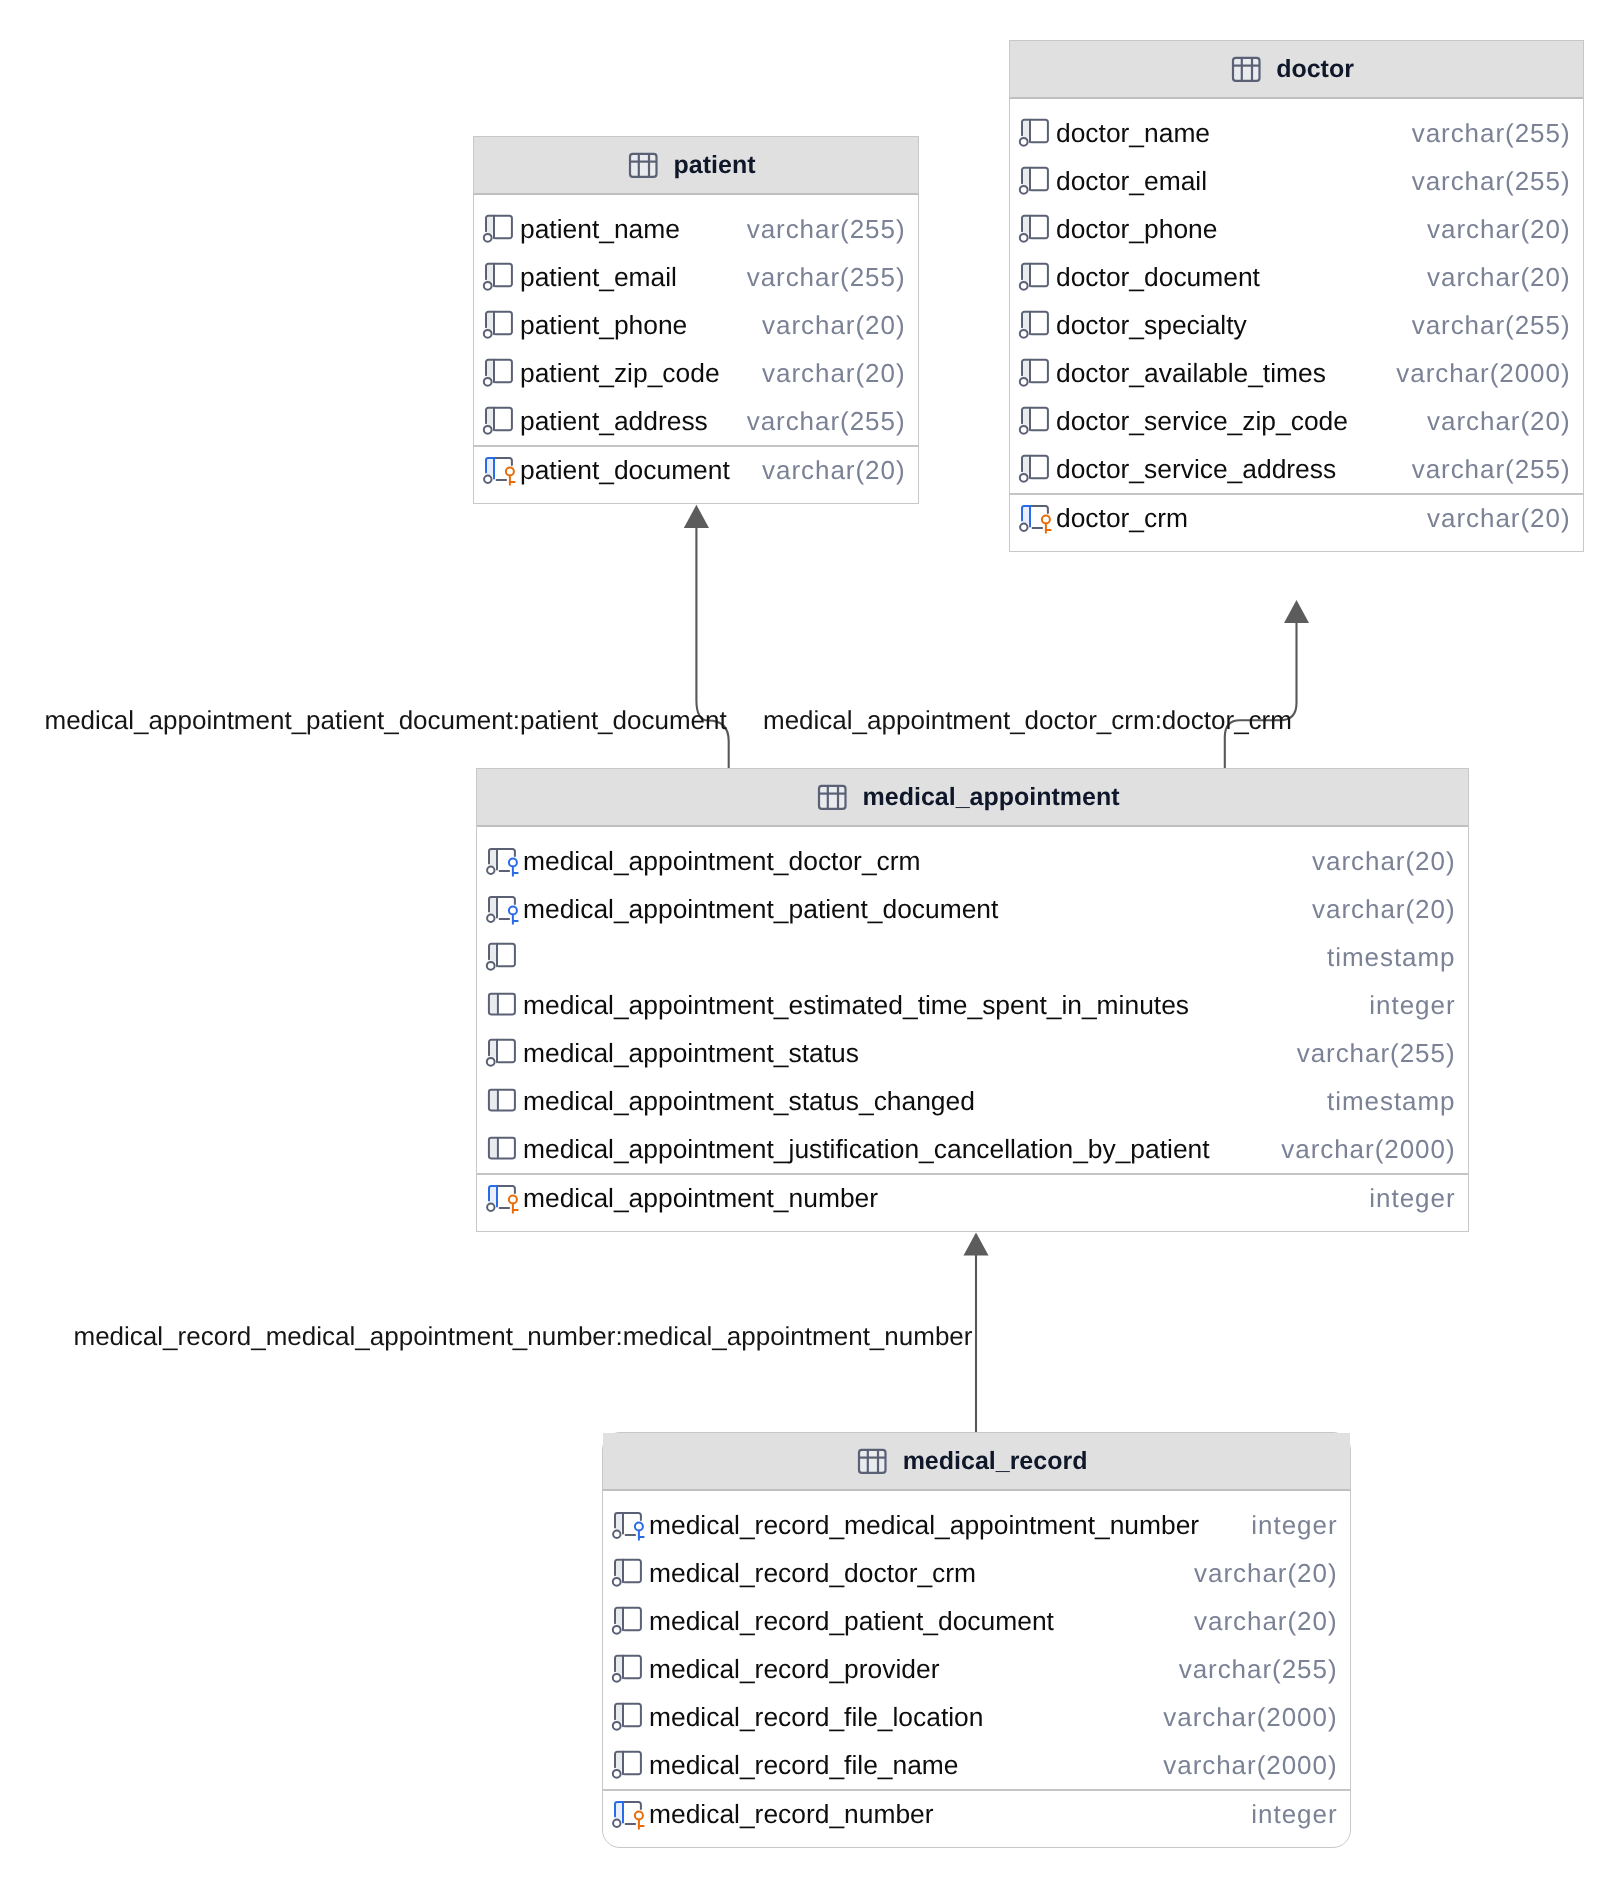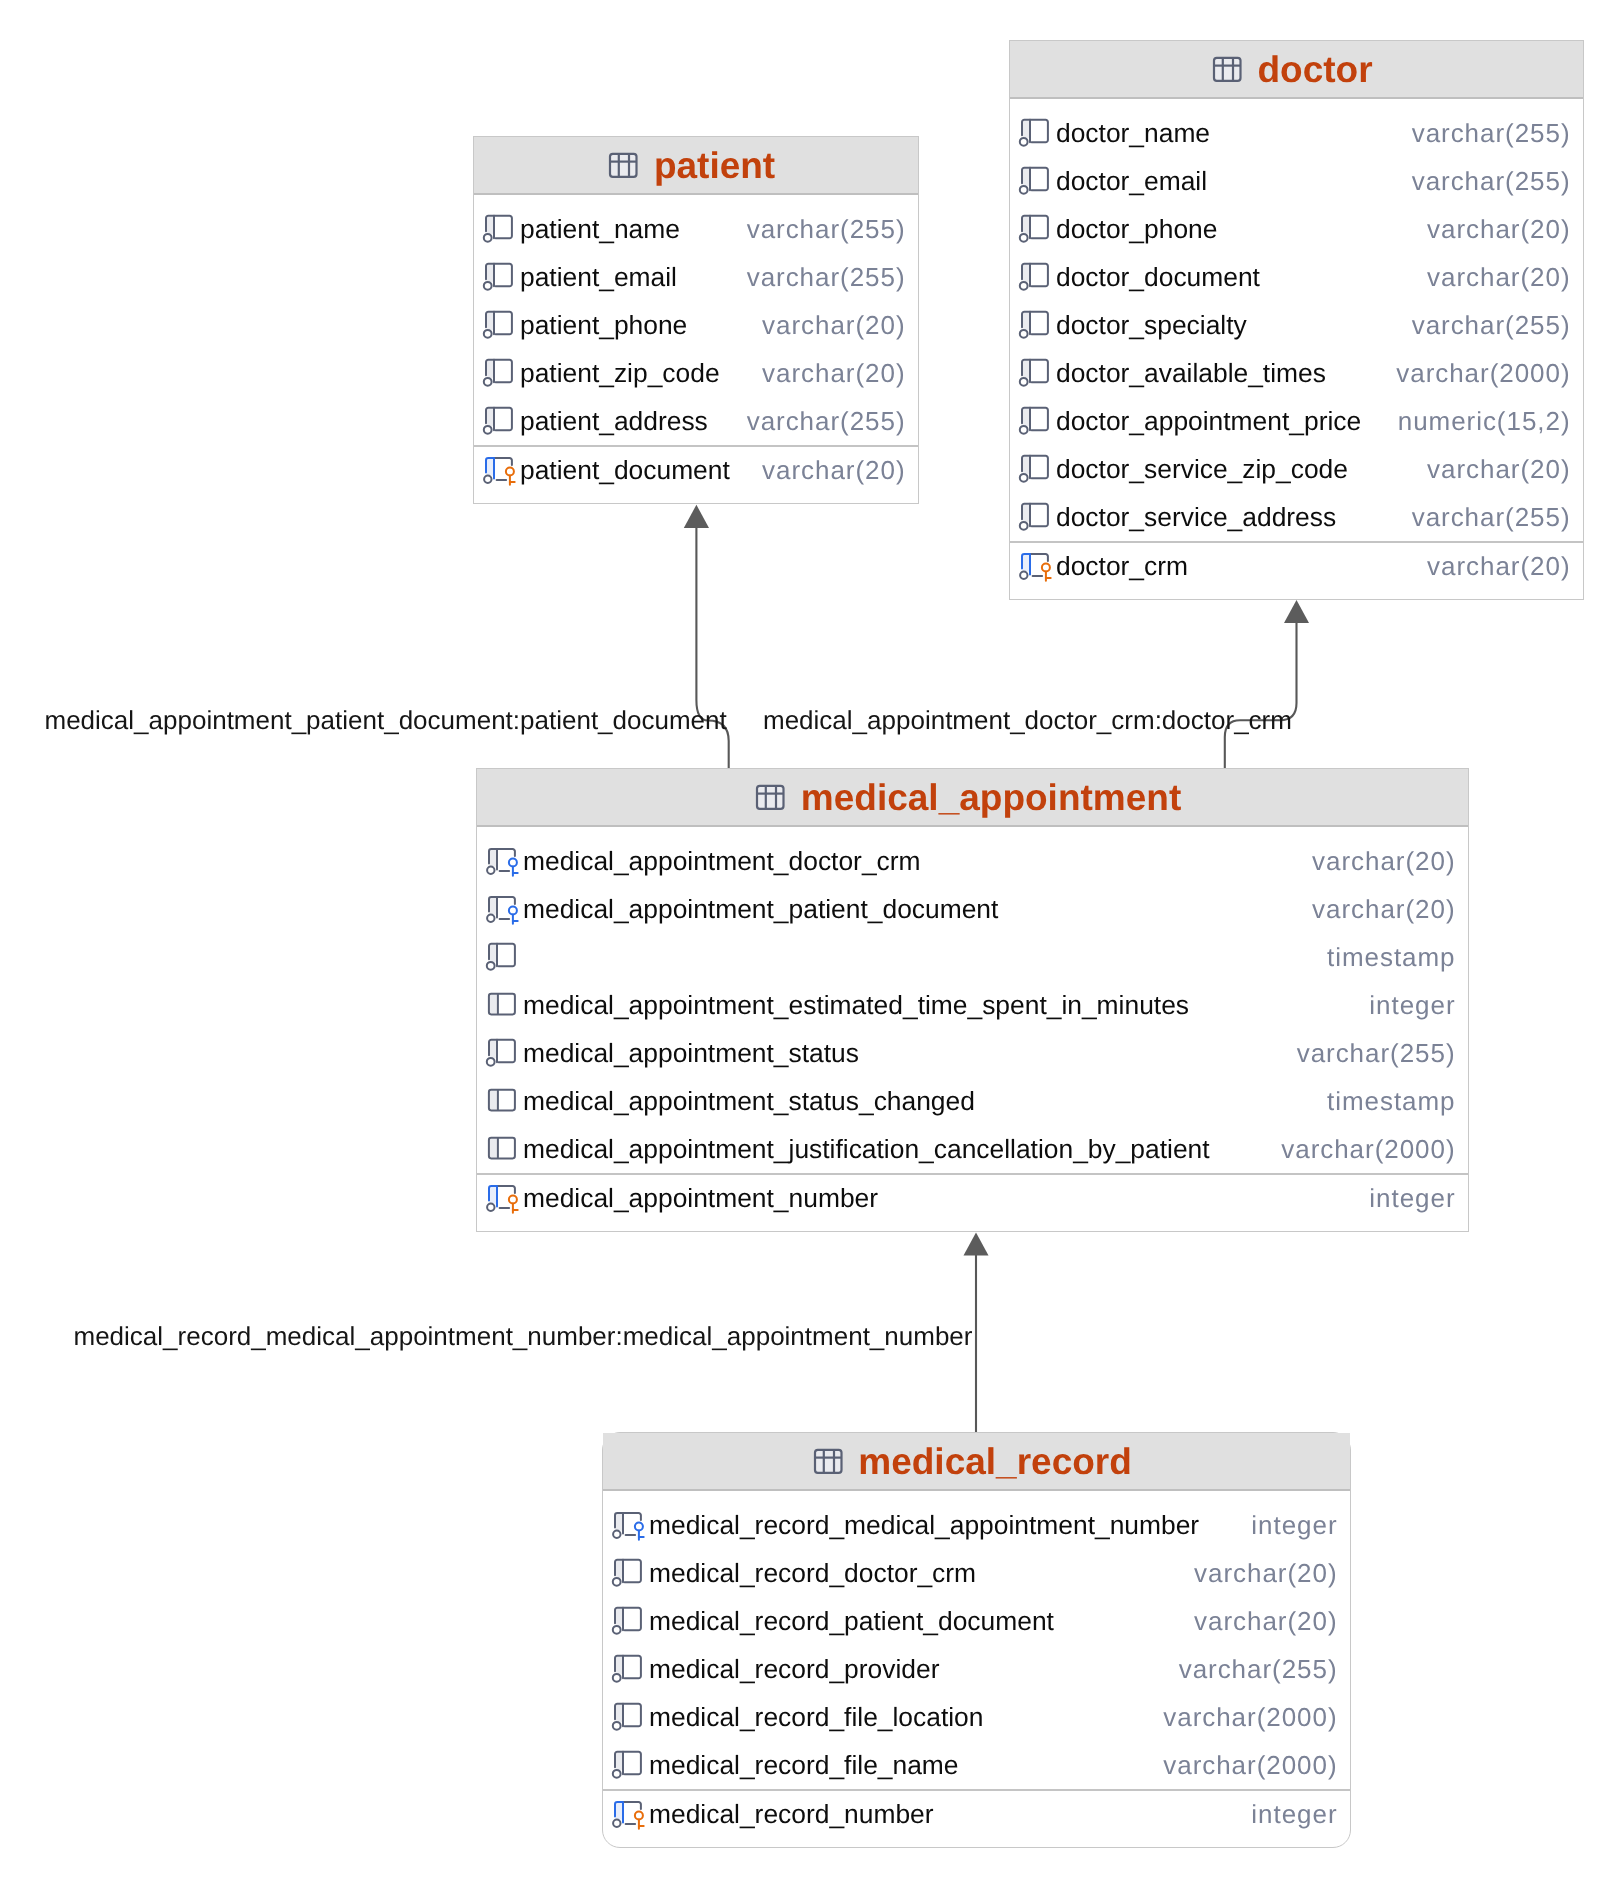--- a/index.html
+++ b/index.html
@@ -25,23 +25,23 @@
   .table-head {
     background: #e0e0e0;
     border-bottom: 2px solid #bfbfbf;
     height: 58px;
     display: flex;
     align-items: center;
     justify-content: center;
   }
   .table-head .ico { margin-right: 13.6px; margin-left: -9.5px; }
   .table-title {
-    font-size: 37px;
+    font-size: 25px;
     font-weight: bold;
-    color: #c2410c;
+    color: #0f172a;
     line-height: 1;
     white-space: nowrap;
   }
   .fields { padding-top: 10px; }
   .field {
     height: 48px;
     display: flex;
     align-items: center;
     padding-left: 9px;
     padding-right: 12.5px;
@@ -239,30 +239,20 @@
       <span class="field-name">doctor_available_times</span>
       <span class="field-type">varchar(2000)</span>
     </div>
     <div class="field">
       <svg class="ico " width="33" height="33" viewBox="0 0 33 33" fill="none" xmlns="http://www.w3.org/2000/svg">
             <path d="M4.0 3.9 H10.8 V20.6 L7.4 21.6 L4.0 19.6 Z" fill="#eaebef"></path>
             <path d="M3.0 18.3 V5.1 a2.3 2.3 0 0 1 2.3 -2.3 H26.6 a2.3 2.3 0 0 1 2.3 2.3 V23.0 a2.3 2.3 0 0 1 -2.3 2.3 H12.6" stroke="#5a6175" stroke-width="2.0" fill="none" stroke-linecap="round" stroke-linejoin="round"></path>
             <path d="M11.0 2.8 V25.3" stroke="#5a6175" stroke-width="2.0" stroke-linecap="round"></path>
             <circle cx="4.7" cy="24.8" r="3.9" fill="#ffffff" stroke="#5a6175" stroke-width="2.0"></circle>
           </svg>
-      <span class="field-name">doctor_appointment_price</span>
-      <span class="field-type">numeric(15,2)</span>
-    </div>
-    <div class="field">
-      <svg class="ico " width="33" height="33" viewBox="0 0 33 33" fill="none" xmlns="http://www.w3.org/2000/svg">
-            <path d="M4.0 3.9 H10.8 V20.6 L7.4 21.6 L4.0 19.6 Z" fill="#eaebef"></path>
-            <path d="M3.0 18.3 V5.1 a2.3 2.3 0 0 1 2.3 -2.3 H26.6 a2.3 2.3 0 0 1 2.3 2.3 V23.0 a2.3 2.3 0 0 1 -2.3 2.3 H12.6" stroke="#5a6175" stroke-width="2.0" fill="none" stroke-linecap="round" stroke-linejoin="round"></path>
-            <path d="M11.0 2.8 V25.3" stroke="#5a6175" stroke-width="2.0" stroke-linecap="round"></path>
-            <circle cx="4.7" cy="24.8" r="3.9" fill="#ffffff" stroke="#5a6175" stroke-width="2.0"></circle>
-          </svg>
       <span class="field-name">doctor_service_zip_code</span>
       <span class="field-type">varchar(20)</span>
     </div>
     <div class="field">
       <svg class="ico " width="33" height="33" viewBox="0 0 33 33" fill="none" xmlns="http://www.w3.org/2000/svg">
             <path d="M4.0 3.9 H10.8 V20.6 L7.4 21.6 L4.0 19.6 Z" fill="#eaebef"></path>
             <path d="M3.0 18.3 V5.1 a2.3 2.3 0 0 1 2.3 -2.3 H26.6 a2.3 2.3 0 0 1 2.3 2.3 V23.0 a2.3 2.3 0 0 1 -2.3 2.3 H12.6" stroke="#5a6175" stroke-width="2.0" fill="none" stroke-linecap="round" stroke-linejoin="round"></path>
             <path d="M11.0 2.8 V25.3" stroke="#5a6175" stroke-width="2.0" stroke-linecap="round"></path>
             <circle cx="4.7" cy="24.8" r="3.9" fill="#ffffff" stroke="#5a6175" stroke-width="2.0"></circle>
           </svg>

